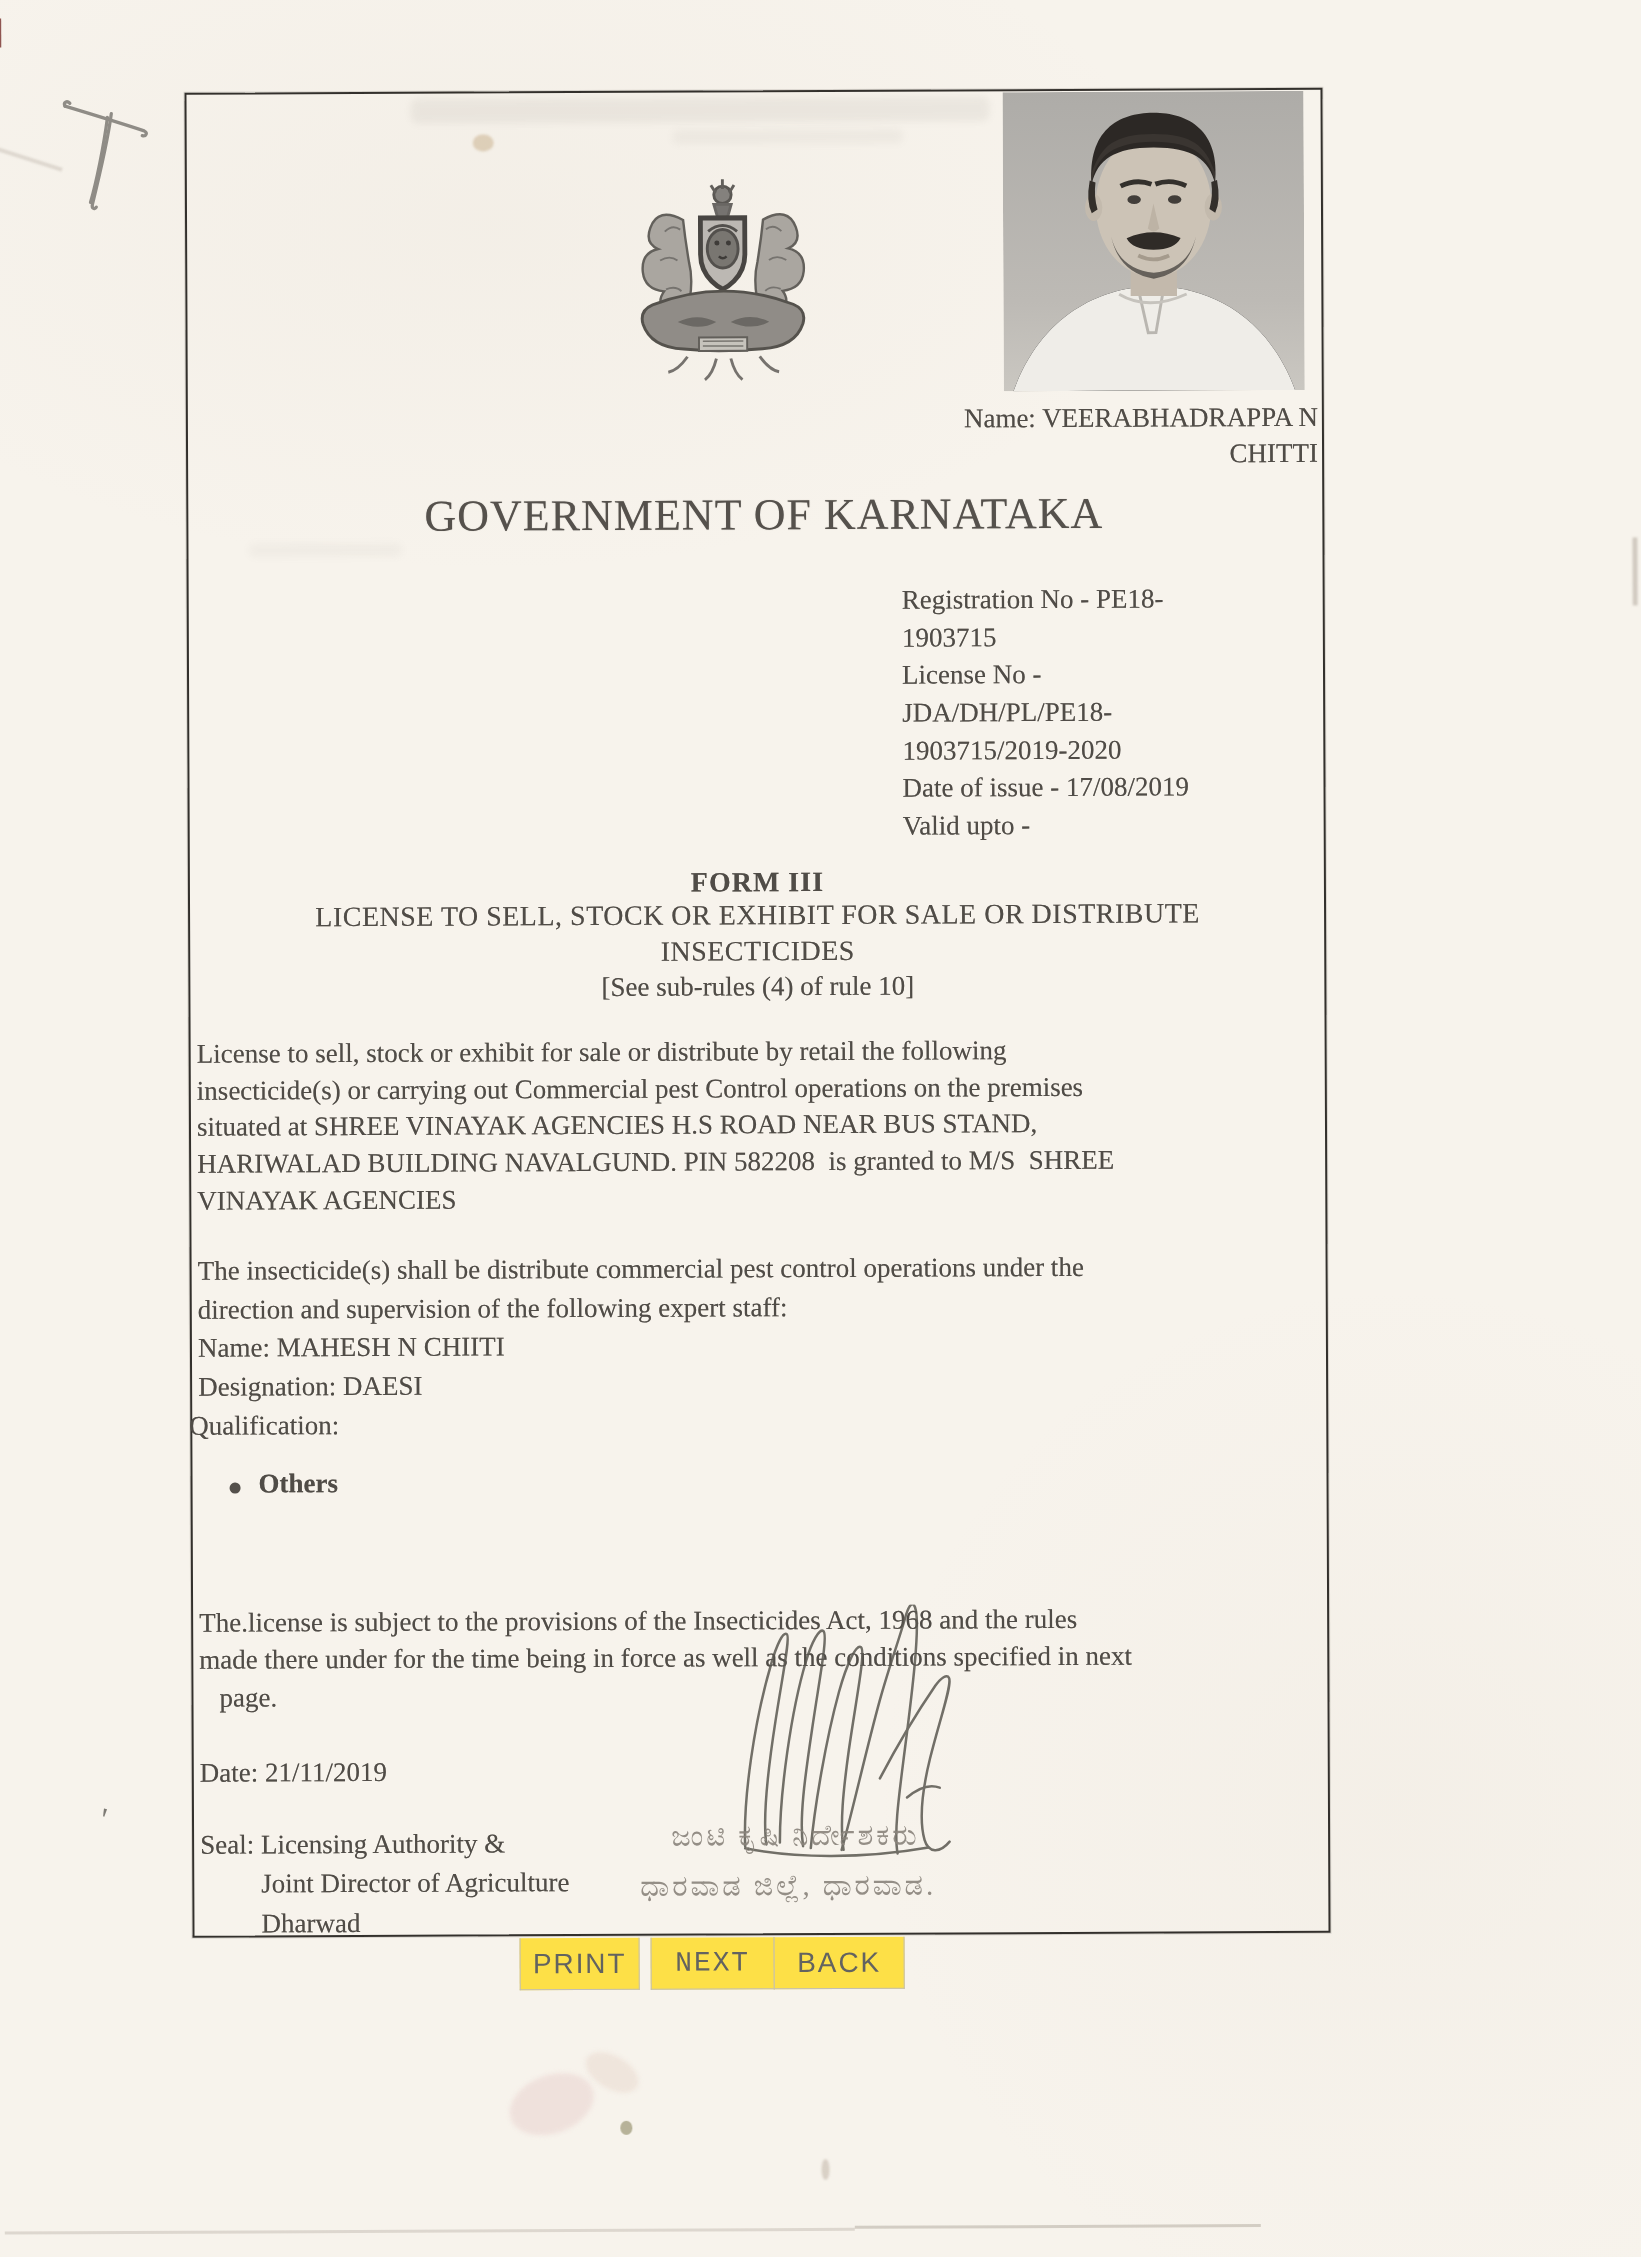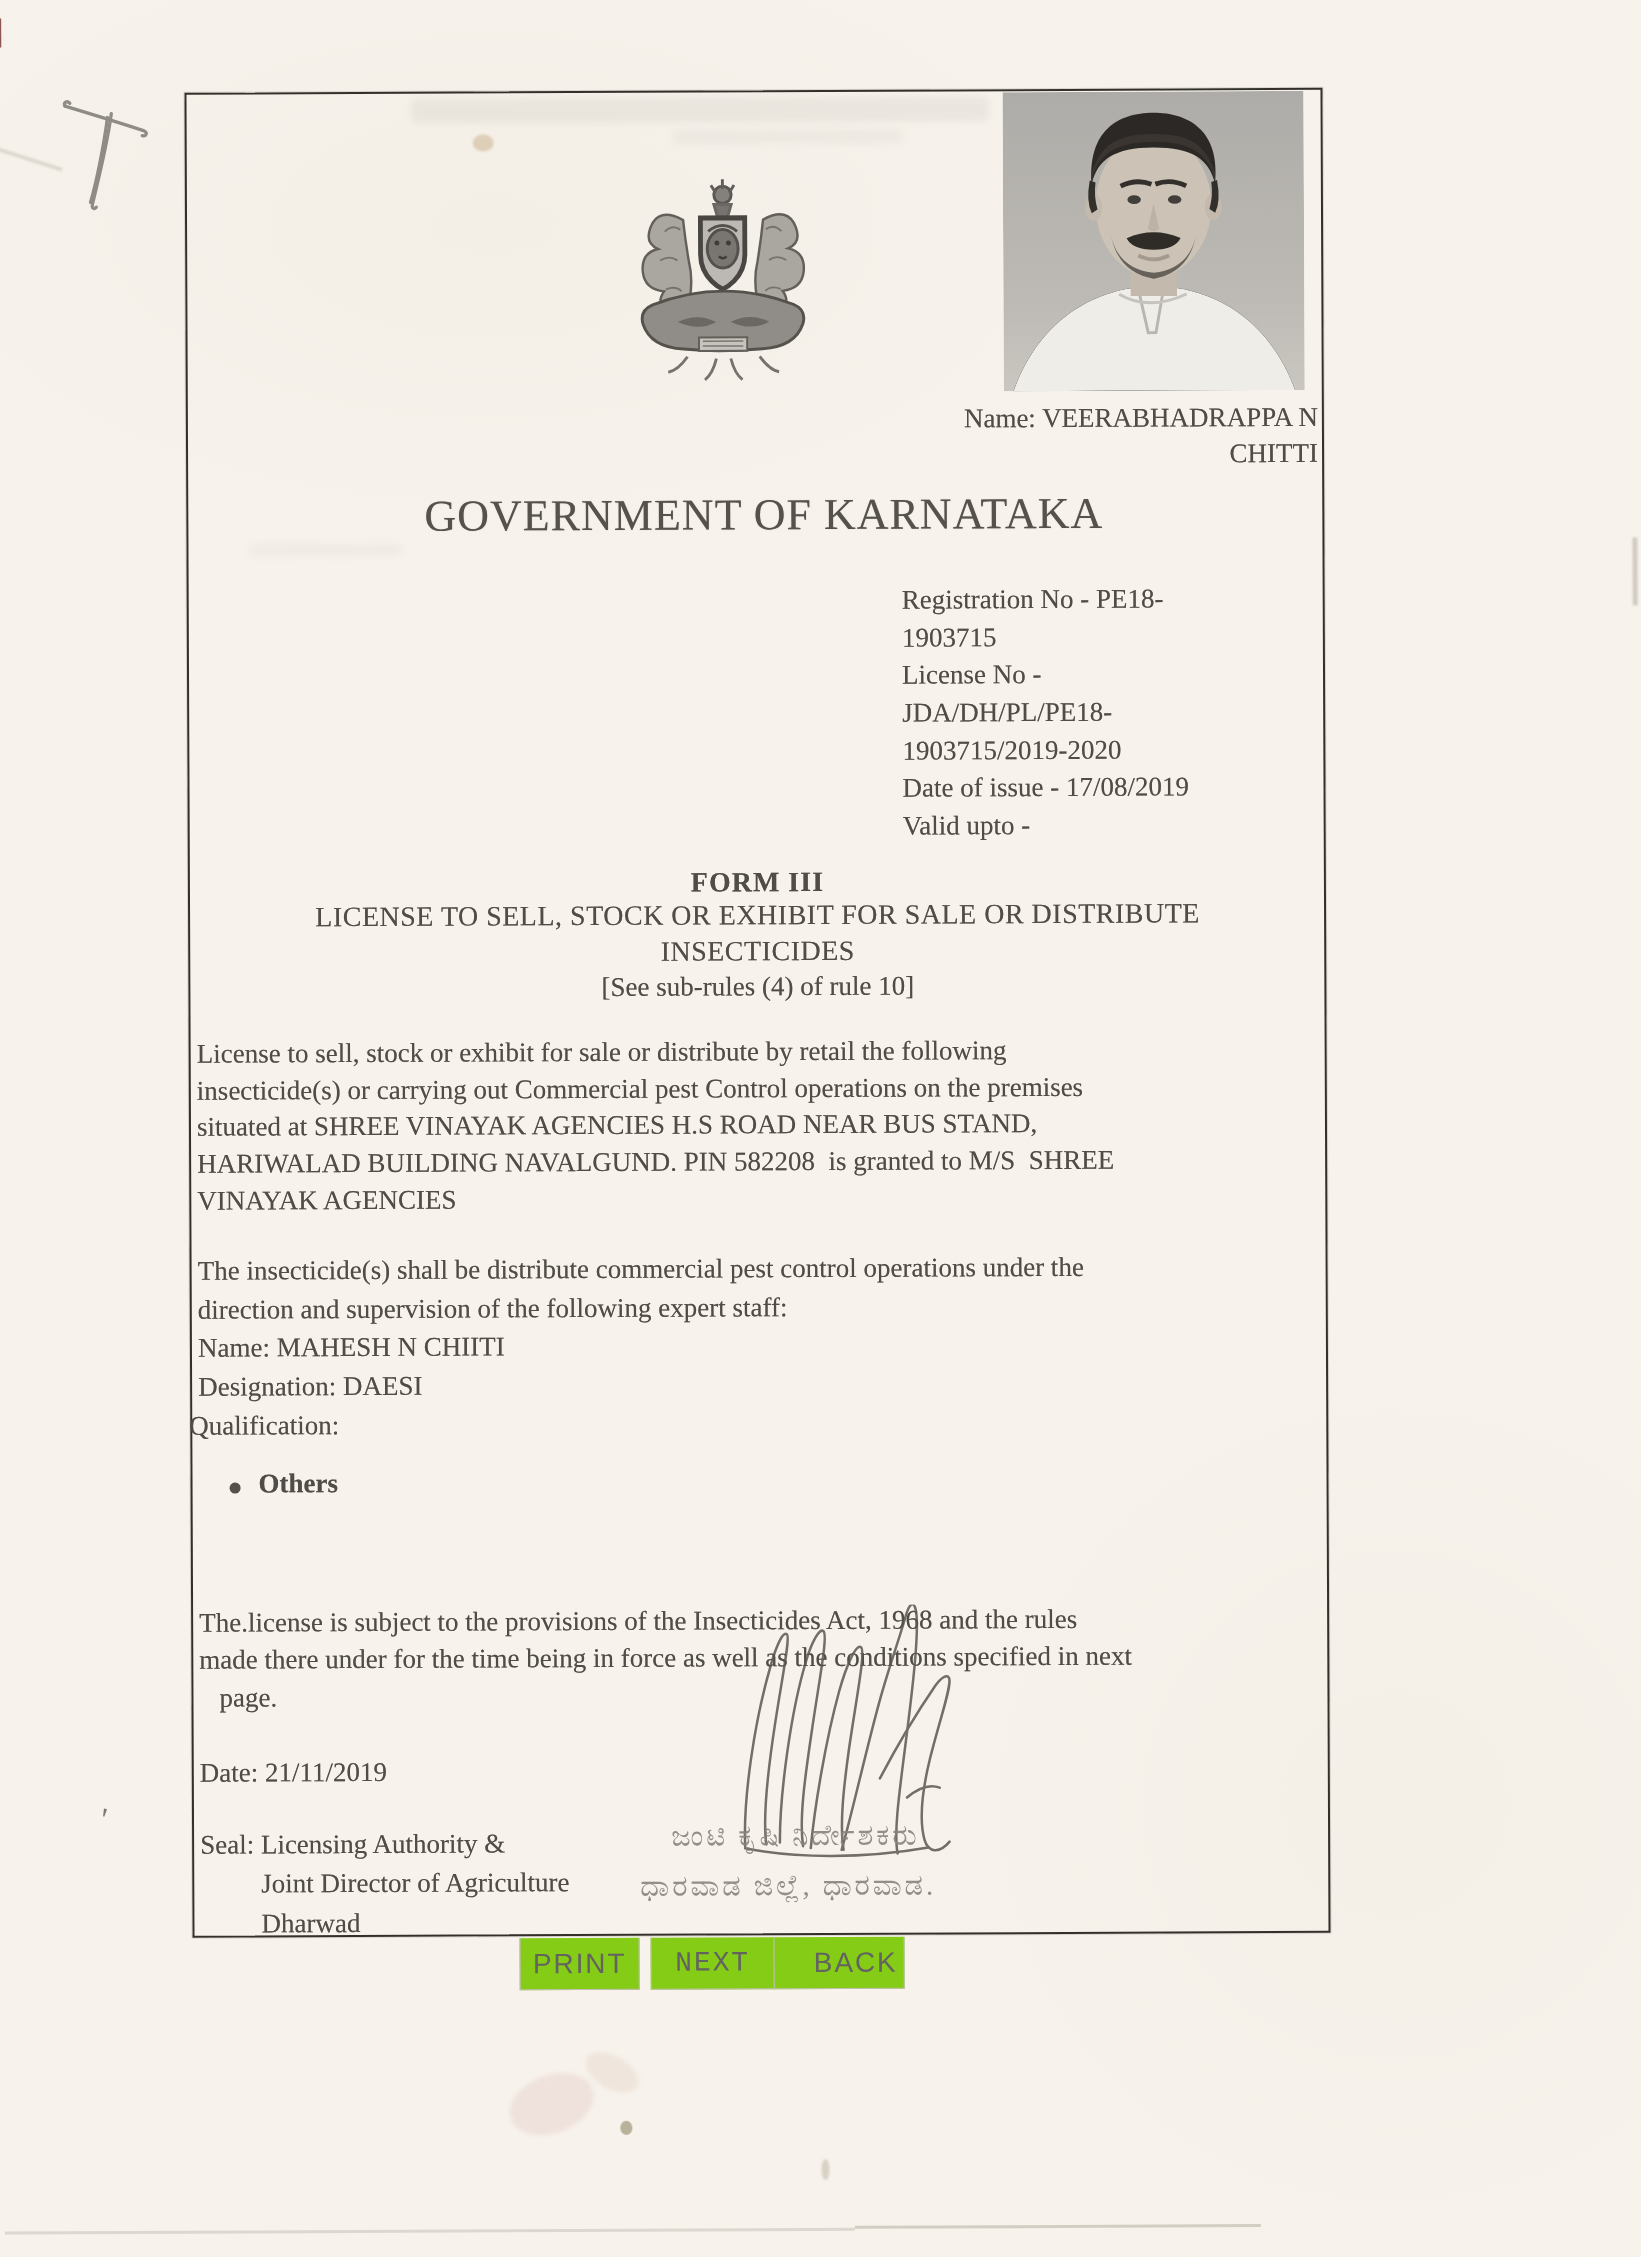--- a/index.html
+++ b/index.html
@@ -32,21 +32,21 @@
   }
   .center-block{position:absolute;left:191px;width:1135px;text-align:center;}
   .heading-caps{font-size:28px;letter-spacing:0.5px;}
   .form-no{font-weight:bold;font-size:28px;letter-spacing:1px;}
   .kannada{
     position:absolute;font-size:29px;color:#8a847c;letter-spacing:2.9px;
     white-space:pre;opacity:0.9;font-family:"Liberation Serif", serif;
   }
   .btn{
     position:absolute;top:1937px;height:52px;box-sizing:border-box;
-    background:#84cc16;border:1px solid #c2beb6;border-top:none;
+    background:#fde047;border:1px solid #c2beb6;border-top:none;
     color:#636360;font-family:"Liberation Sans", sans-serif;
     font-size:28px;letter-spacing:1.9px;text-align:center;line-height:50px;
     cursor:pointer;
   }
   .bullet-dot{
     position:absolute;width:10.6px;height:10.6px;border-radius:50%;
     background:#54504b;
   }
   .stain{position:absolute;border-radius:50%;}
   .bleed{position:absolute;background:#8d877e;opacity:0.10;filter:blur(3.9px);border-radius:7.7px;}
@@ -184,21 +184,21 @@
         <path d="M228 200 C240 190 252 186 262 190"></path>
       </g>
     </svg>
   </div>
 
   <div class="kannada" style="left:668px;top:1819px;">ಜಂಟಿ ಕೃಷಿ ನಿರ್ದೇಶಕರು</div>
   <div class="kannada" style="left:637px;top:1869px;">ಧಾರವಾಡ ಜಿಲ್ಲೆ, ಧಾರವಾಡ.</div>
 
   <button class="btn" style="left:516px;width:120px;">PRINT</button>
   <button class="btn" style="left:647px;width:124px;font-family:Liberation Mono, monospace;">NEXT</button>
-  <button class="btn" style="left:770px;width:131px;text-align:right;">BACK</button>
+  <button class="btn" style="left:770px;width:131px;">BACK</button>
 
   <div class="abs" style="left:56px;top:89px;width:106px;height:126px;">
     <svg width="106" height="126" viewBox="0 0 110 130">
       <g fill="none" stroke="#8f8c86" stroke-width="3.4" stroke-linecap="round">
         <path d="M14 14 C40 22 72 32 96 40 C100 42 98 46 94 45"></path>
         <path d="M14 14 C12 10 16 8 19 11"></path>
         <path d="M62 22 C58 52 48 92 42 116 C41 120 44 122 46 119"></path>
         <path d="M58 26 C54 56 46 94 40 114"></path>
       </g>
     </svg>

